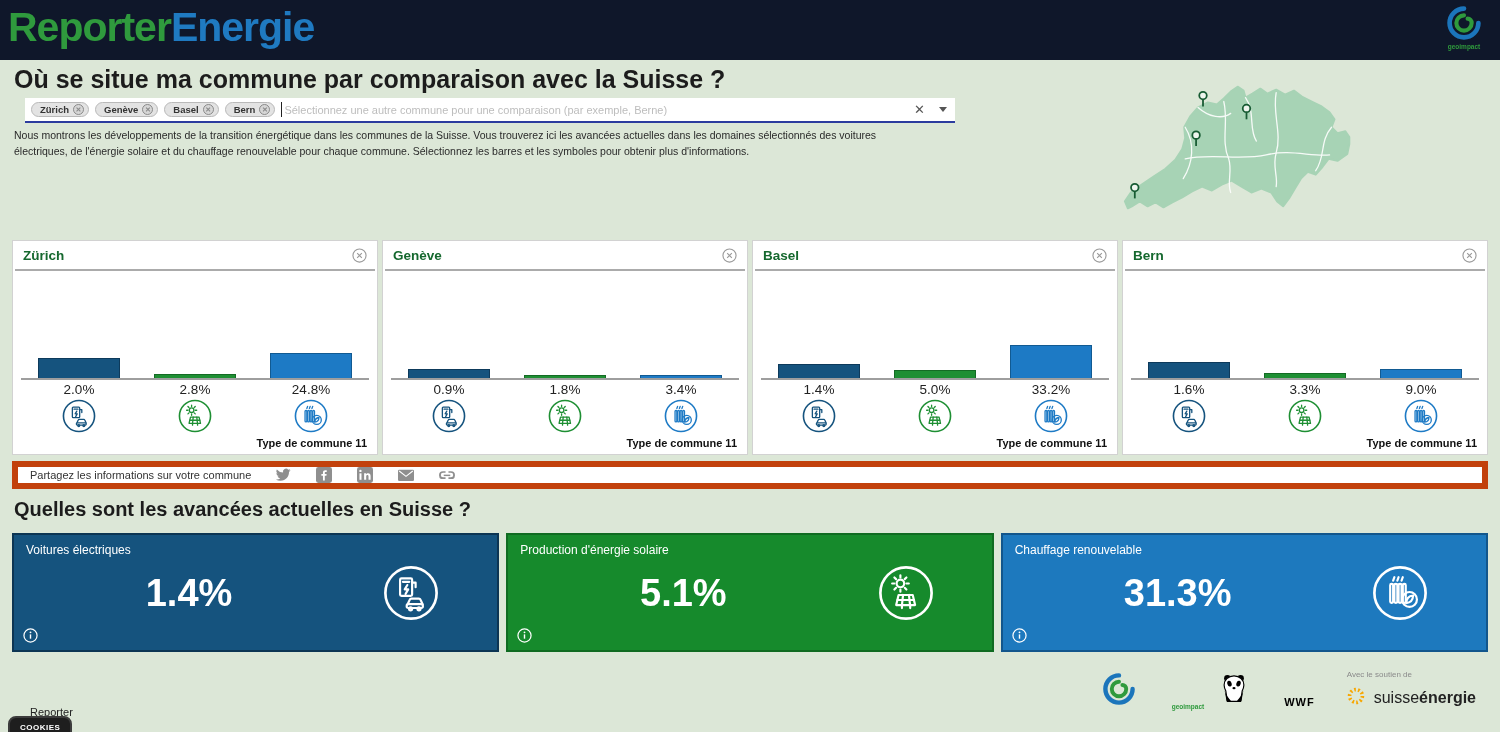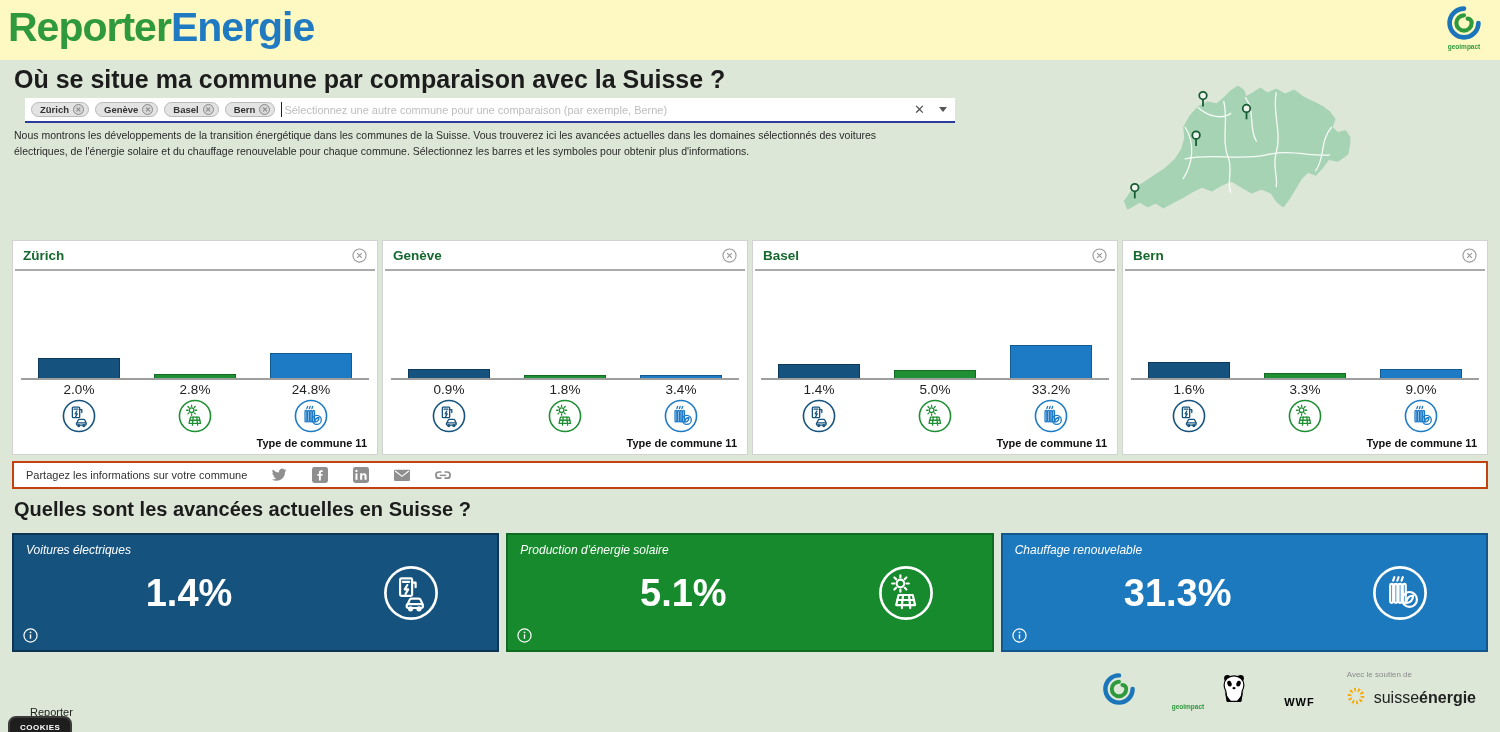--- a/index.html
+++ b/index.html
@@ -1,21 +1,21 @@
 <!DOCTYPE html>
 <html><head>
 <meta charset="utf-8">
 <style>
   * { margin:0; padding:0; box-sizing:border-box; }
   html,body { width:1500px; height:732px; }
   body { font-family:"Liberation Sans", sans-serif; background:#fff; overflow:hidden; }
   .page { position:relative; width:1500px; height:732px; background:#fff; }
 
   
-  .top-header { position:relative; height:60px; background:#fef9c3; }
+  .top-header { position:relative; height:60px; background:#0f172a; }
   .brand { position:absolute; left:8px; top:4px; font-size:41px; font-weight:bold; letter-spacing:-1px; }
   .brand .g { color:#2f9a3d; }
   .brand .b { color:#1f7ac1; }
   .geo-top { position:absolute; right:10px; top:5px; width:52px; text-align:center; }
   .geo-top .geo-label { display:block; font-size:6.5px; font-weight:bold; color:#2f9a3d; margin-top:-2px; }
 
   
   .content { position:relative; height:672px; background:#dce7d7; }
   h1.page-title { position:absolute; left:14px; top:5px; font-size:25px; font-weight:bold; color:#1c1c1c; }
   h2.section-title { position:absolute; left:14px; top:438px; font-size:20px; font-weight:bold; color:#1c1c1c; }
@@ -53,31 +53,31 @@
   .bar { width:82px; cursor:pointer; }
   .vals { margin:2px 8px 0; display:grid; grid-template-columns:repeat(3,1fr); text-align:center;
     font-size:13.5px; color:#222; }
   .icons-row { margin:2px 8px 0; display:grid; grid-template-columns:repeat(3,1fr); justify-items:center; }
   .cicon-wrap { width:34px; height:34px; cursor:pointer; }
   .cicon-wrap svg { width:100%; height:100%; }
   .ccard-type { position:absolute; right:10px; bottom:5px; font-size:11px; font-weight:bold; color:#111; }
 
   
   .share { position:absolute; left:12px; top:401px; width:1476px; height:28px; background:#fff;
-    border:2px solid #c2410c; display:flex; align-items:center; padding-left:12px; }
+    border:6px solid #c2410c; display:flex; align-items:center; padding-left:12px; }
   .share-label { font-size:11px; color:#333; margin-right:24px; }
   .share-icons { display:flex; gap:25px; align-items:center; }
   .sicon { width:16px; height:16px; color:#8f8f8f; cursor:pointer; display:flex; align-items:center; }
   .sicon svg { width:100%; }
 
   
   .big-row { position:absolute; left:12px; top:473px; width:1476px; height:119px;
     display:grid; grid-template-columns:repeat(3,1fr); gap:7px; }
   .bcard { position:relative; border:2px solid var(--bd); background:var(--bg); cursor:pointer; }
-  .bcard-label { position:absolute; left:12px; top:8px; font-size:12px; color:#fff;font-style:italic; }
+  .bcard-label { position:absolute; left:12px; top:8px; font-size:12px; color:#fff; }
   .bcard-value { position:absolute; left:0; top:50%; transform:translateY(-50%); width:350px;
     text-align:center; font-size:38px; font-weight:bold; color:#fff; }
   .bcard-icon { position:absolute; right:58px; top:50%; transform:translateY(-50%);
     width:56px; height:56px; color:#fff; }
   .bcard-icon svg { width:100%; height:100%; }
   .bcard-info { position:absolute; left:9px; bottom:7px; width:15px; height:15px; cursor:pointer; }
 
   
   .footer-logos { position:absolute; right:24px; top:610px; display:flex; align-items:center; gap:16px; }
   .flogo { display:flex; flex-direction:row; align-items:flex-end;gap:36px; }

